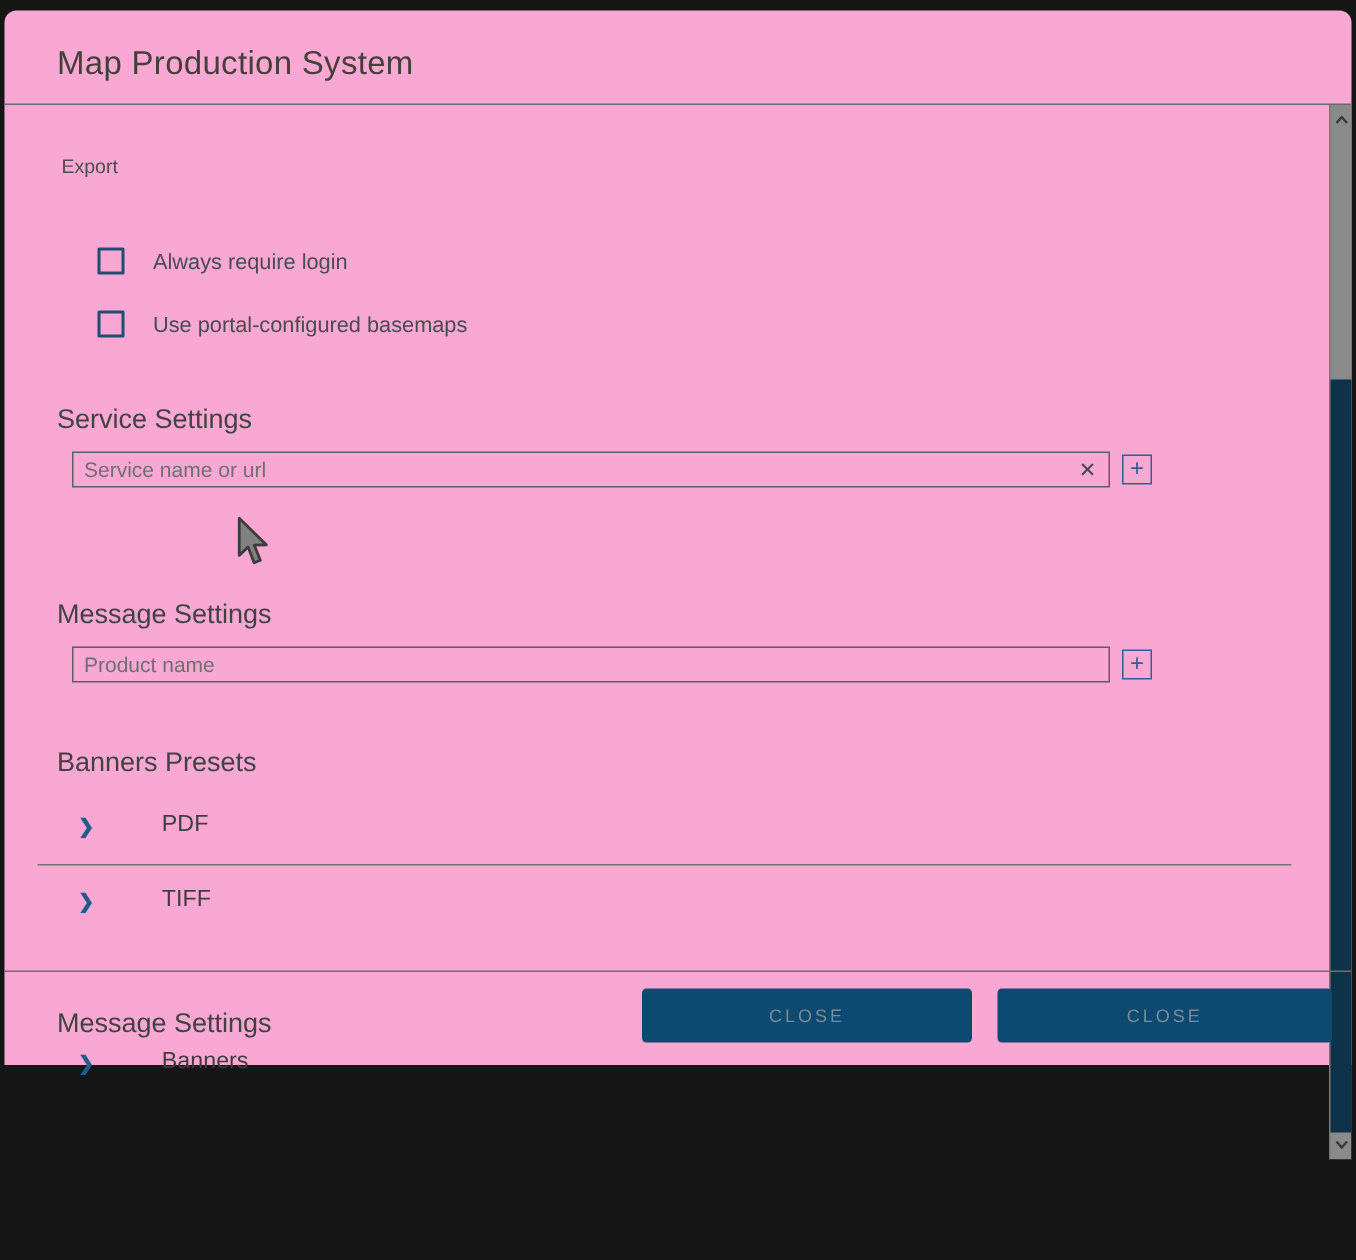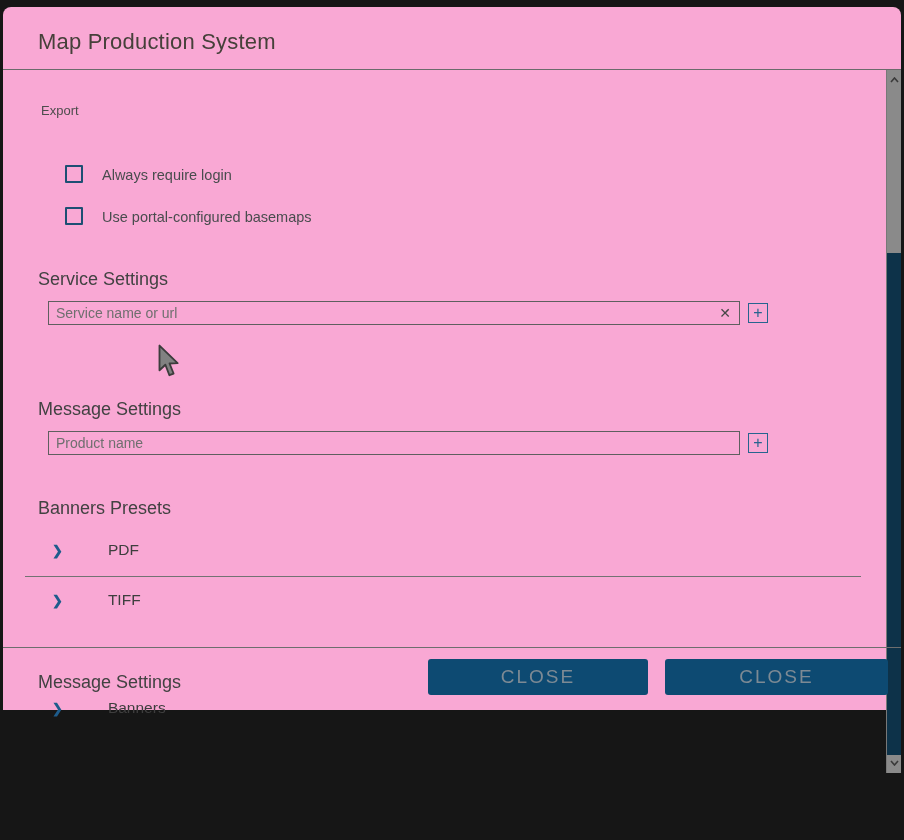--- a/index.html
+++ b/index.html
@@ -66,21 +66,21 @@
     background:#8a8a8a; border-left:1px solid #787878;
   }
   .sb-btn { position:absolute; left:0; width:15px; height:16px; display:flex; align-items:center; justify-content:center; cursor:pointer; }
   .sb-up { top:2px; } .sb-down { bottom:2px; }
   .sb-thumb { position:absolute; left:0; top:183px; width:15px; height:502px; background:#0d3249; cursor:pointer; }
   
   .dlg-footer { position:absolute; left:0; bottom:0; width:100%; height:63px; border-top:1px solid #6e6e6e; }
   .btn {
     position:absolute; top:11px; height:36px; border:none; border-radius:3px;
     background:#0d4a72; color:#7d8a94; font-family:"Liberation Sans",sans-serif;
-    font-size:19px; letter-spacing:2px; cursor:pointer;
+    font-size:12px; letter-spacing:2px; cursor:pointer;
   }
   .btn-close { left:425px; width:220px; }
   .btn-update { left:662px; width:223px; }
   
   .mouse-cursor { position:absolute; left:154px; top:274px; width:22px; height:34px; pointer-events:none; }
 </style>
 </head>
 <body>
 
 <div class="dialog">

